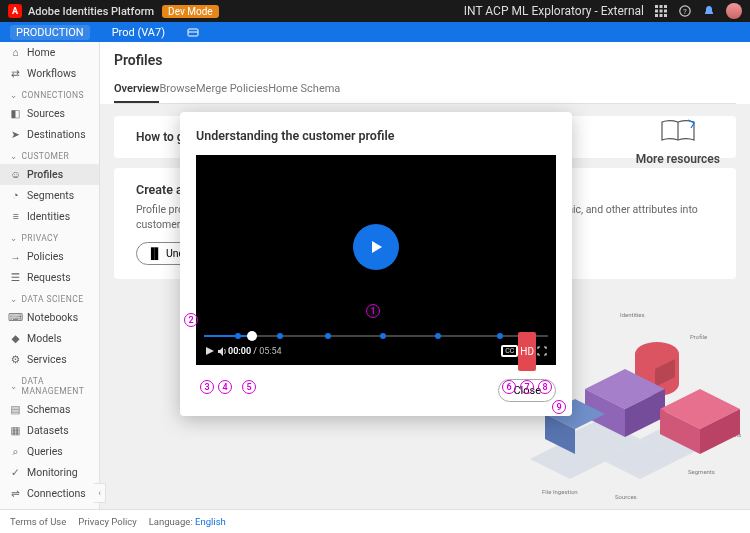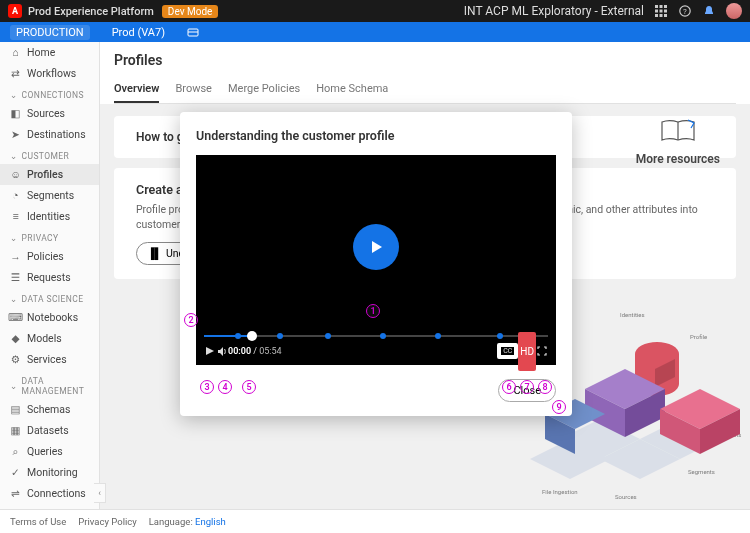--- a/index.html
+++ b/index.html
@@ -15,21 +15,21 @@
   .envbar .envlabel{background:rgba(255,255,255,0.15);padding:1px 6px;border-radius:3px;}
   .main { display: flex; height: calc(100% - 42px - 24px); }
   .sidebar { width: 100px; background: #fafafa; border-right: 1px solid #e1e1e1; overflow-y: auto; font-size: 10.5px; }
   .side-group { color: #888; font-size: 8.5px; letter-spacing: 0.4px; padding: 6px 10px 3px; display:flex;align-items:center;gap:4px;}
   .side-item { display: flex; align-items: center; gap: 6px; padding: 4px 10px; color: #444; cursor: pointer; }
   .side-item.active { background: #eaeaea; font-weight:500;}
   .side-icon { width: 11px; height: 11px; display:inline-flex;align-items:center;justify-content:center;color:#666;}
   .content { flex: 1; background: #fff; display:flex;flex-direction:column; }
   .page-head { padding: 10px 14px 0; }
   .page-title { font-size: 14px; font-weight: 600; }
-  .tabs { display: flex; gap: 16px; margin-top: 8px; border-bottom: 1px solid #e1e1e1; font-size: 11px; }
+  .tabs { display: flex; margin-top: 8px; border-bottom: 1px solid #e1e1e1; font-size: 11px; }
   .tab { padding: 6px 0; color: #777; cursor:pointer; }
   .tab.active { color: #333; font-weight: 600; border-bottom: 2px solid #333; }
   .page-body { flex:1; background: #f0f0f0; padding: 12px 14px; position:relative; overflow:hidden;}
   .howto { background: #fff; border-radius: 4px; padding: 14px 22px; font-size: 12px; font-weight:600; }
   .card { background: #fff; border-radius: 4px; padding: 14px 22px; margin-top: 10px; position:relative; }
   .card h3 { font-size: 12.5px; font-weight: 600; margin-bottom: 6px; }
   .card p { font-size: 10.5px; color: #666; line-height:1.4;}
   .outline-btn { margin-top: 10px; border:1px solid #888; border-radius: 14px; padding: 4px 10px; font-size: 10.5px; display:inline-flex;align-items:center;gap:4px;background:#fff;cursor:pointer;}
   .res-block{position:absolute;right:30px;top:10px;text-align:center;color:#444;}
   .res-icon{width:40px;height:34px;margin:0 auto 4px;}
@@ -48,36 +48,36 @@
   .progress { position:absolute; left:8px; right:8px; bottom:28px; height:2px;}
   .progline{height:2px;background:#444;position:relative;}
   .progdone{position:absolute;left:0;top:0;height:2px;width:14%;background:#1473e6;}
   .progmark{position:absolute;top:-2px;width:6px;height:6px;border-radius:50%;background:#1473e6;}
   .progthumb{position:absolute;top:-4px;width:10px;height:10px;border-radius:50%;background:#fff;left:calc(14% - 5px);}
   .vcontrols{position:absolute;left:4px;right:4px;bottom:4px;height:20px;display:flex;align-items:center;color:#ddd;font-size:9px;gap:0;padding:0 4px;}
   .vicon{width:12px;height:12px;display:flex;align-items:center;justify-content:center;}
   .vtime .cur{color:#fff;font-weight:600;}
   .vtime .dur{color:#bbb;}
   .vcontrols .spacer{flex:1;}
-  .cc{border:4px solid #ffffff;padding:0 2px;font-size:7px;border-radius:2px;}
+  .cc{border:2px solid #ffffff;padding:0 2px;font-size:7px;border-radius:2px;}
   .hd{background:#e34850;color:#fff;font-size:10px;padding:14px 2px;border-radius:2px;font-weight:normal;}
   .modal-footer{display:flex;justify-content:flex-end;margin-top:14px;}
   .close-btn{border:1px solid #aaa;border-radius:14px;padding:4px 14px;font-size:11px;background:#fff;cursor:pointer;}
 
   
   .callout{position:absolute;width:14px;height:14px;border:1.5px solid #d100d1;border-radius:50%;display:flex;align-items:center;justify-content:center;font-size:9px;color:#d100d1;background:rgba(255,255,255,0.05);font-weight:600;}
 
   svg{display:block;}
 </style>
 </head>
 <body>
 
 <div class="topbar">
   <div class="logo">A</div>
-  <span class="title">Prod Experience Platform</span>
+  <span class="title">Adobe Identities Platform</span>
   <span class="tag">Dev Mode</span>
   <div class="spacer"></div>
   <span style="font-size:12px;">INT ACP ML Exploratory - External</span>
   <span class="icon">
       <svg width="12" height="12" viewBox="0 0 12 12">
         <g fill="#ccc">
           <rect x="0" y="0" width="3" height="3"></rect>
           <rect x="4.5" y="0" width="3" height="3"></rect>
           <rect x="9" y="0" width="3" height="3"></rect>
           <rect x="0" y="4.5" width="3" height="3"></rect>

